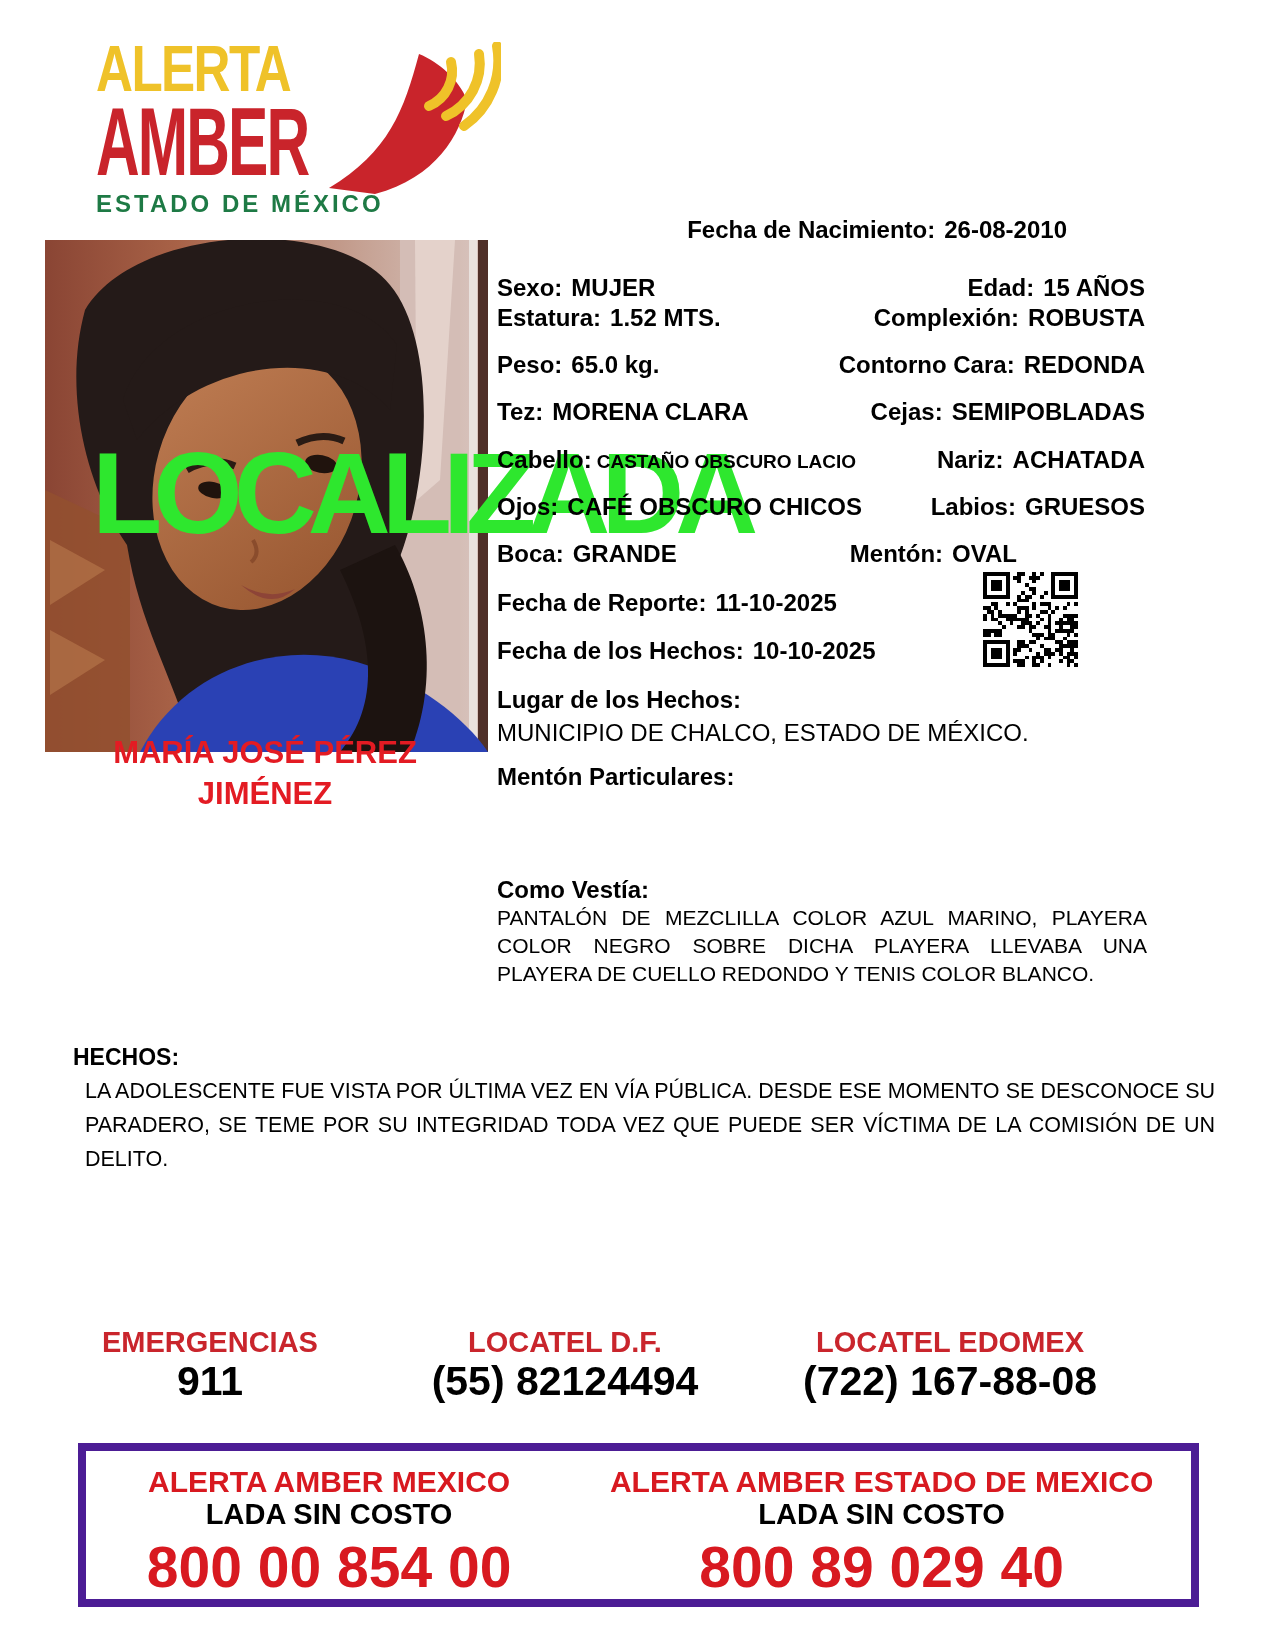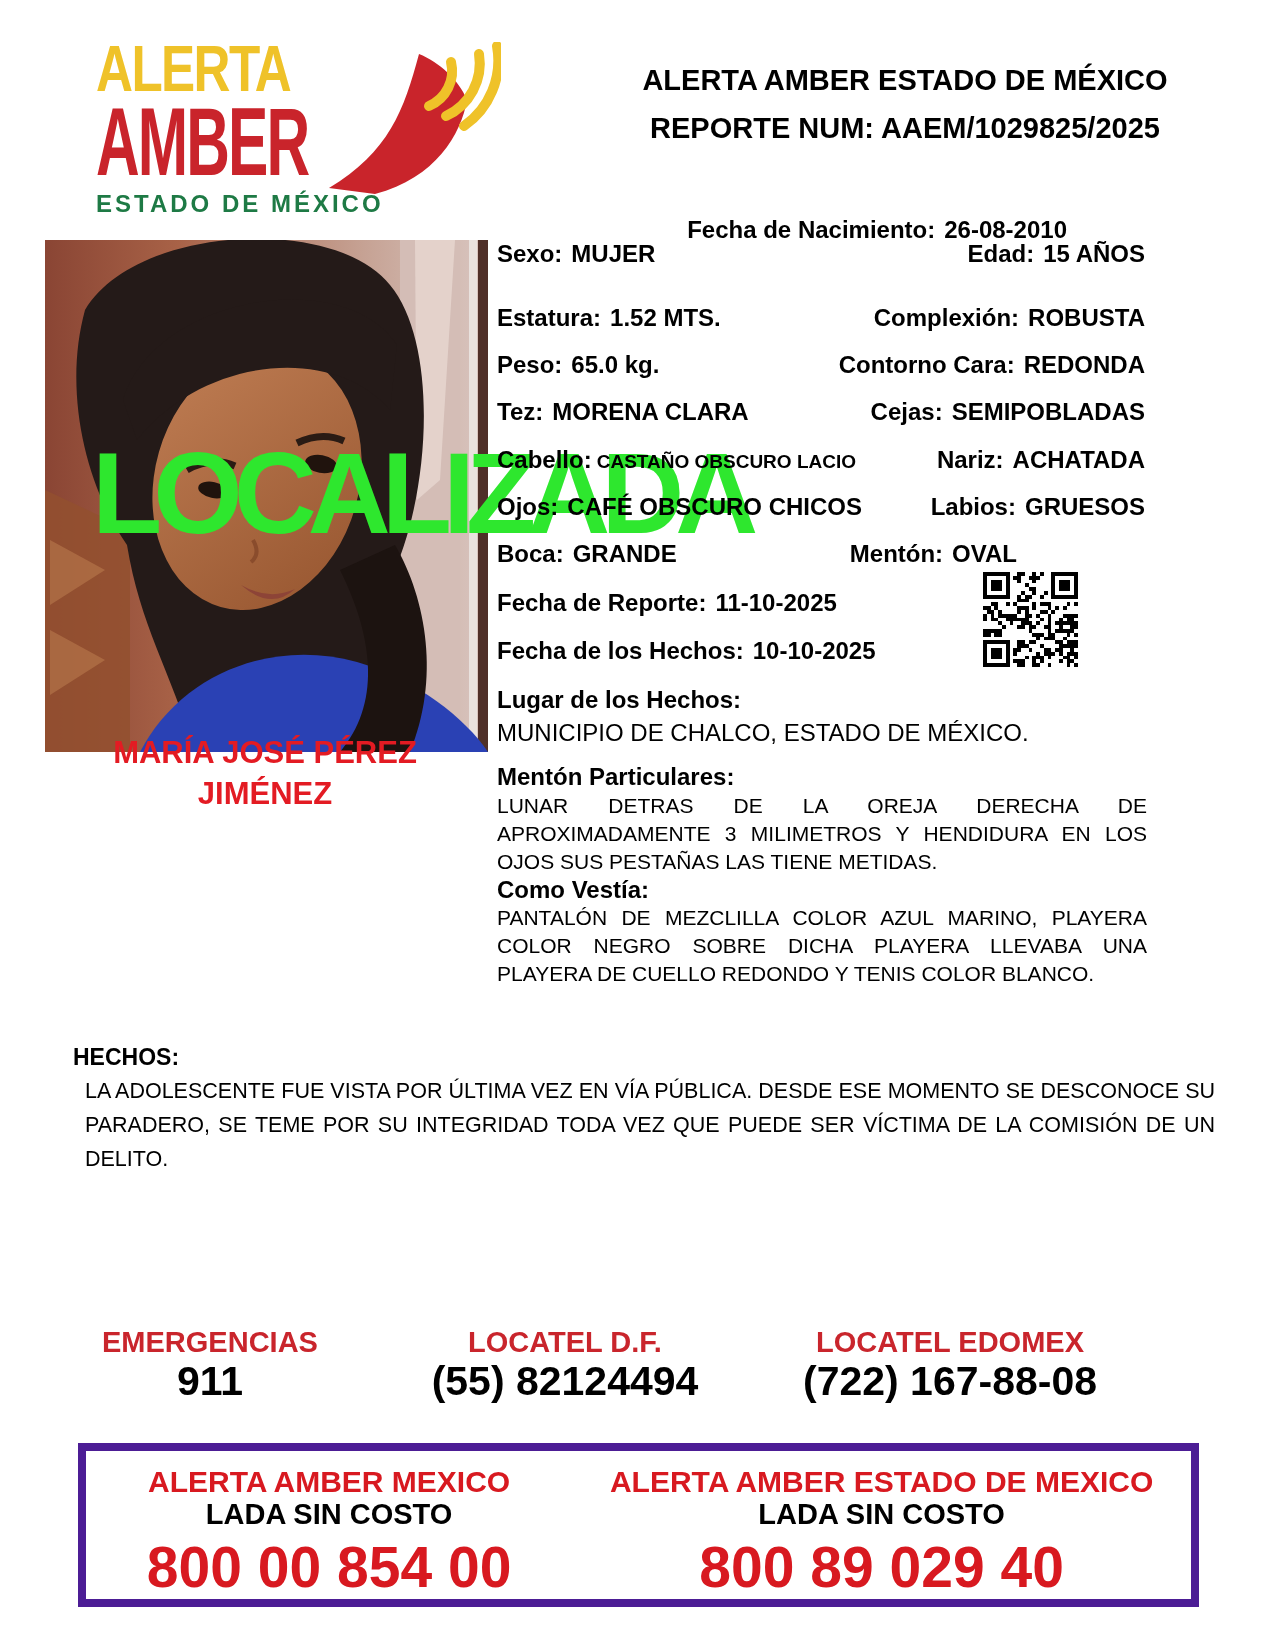--- a/index.html
+++ b/index.html
@@ -84,24 +84,20 @@
     <svg class="logo-swoosh" viewBox="0 0 200 180">
       <path d="M118,12 C103,68 88,110 28,146 L74,152 C135,136 160,92 166,58 C158,38 138,20 118,12 Z" fill="#c9242b"></path>
       <g fill="none" stroke="#efc229" stroke-width="10" stroke-linecap="round">
         <path d="M128,64 a38,38 0 0 0 22,-44"></path>
         <path d="M145,74 a58,58 0 0 0 33,-62"></path>
         <path d="M163,84 a80,80 0 0 0 33,-80"></path>
       </g>
     </svg>
   </div>
 
-  <div class="hdr">
-    <div>ALERTA AMBER ESTADO DE MÉXICO</div>
-    <div>REPORTE NUM: AAEM/1029825/2025</div>
-  </div>
 
   <div class="photo">
     <svg viewBox="0 0 443 512" preserveAspectRatio="none">
       <defs>
         <linearGradient id="bg" x1="0" y1="0" x2="1" y2="0">
           <stop offset="0" stop-color="#8a4534"></stop>
           <stop offset="0.3" stop-color="#a86247"></stop>
           <stop offset="0.72" stop-color="#c6a294"></stop>
           <stop offset="1" stop-color="#d9c6c0"></stop>
         </linearGradient>
@@ -135,21 +131,21 @@
   <div class="localizada">LOCALIZADA</div>
 
   <div class="name">MARÍA JOSÉ PÉREZ JIMÉNEZ</div>
 
   <div class="frow" style="top:216px;justify-content:flex-end;padding-right:78px;box-sizing:border-box;">
     <span class="pair">
       <span class="flabel">Fecha de Nacimiento:</span><span class="fvalue">26-08-2010</span>
     </span>
   </div>
 
-  <div class="frow" style="top:240px;">
+  <div class="frow" style="top:274px;">
     <span class="pair">
       <span class="flabel">Sexo:</span><span class="fvalue">MUJER</span>
     </span>
     <span class="pair">
       <span class="flabel">Edad:</span><span class="fvalue">15 AÑOS</span>
     </span>
   </div>
 
   <div class="frow" style="top:304px;">
     <span class="pair">
@@ -418,21 +414,20 @@
         <rect x="17" y="24" width="1" height="1" fill="#000"></rect>
         <rect x="22" y="24" width="1" height="1" fill="#000"></rect>
         <rect x="24" y="24" width="1" height="1" fill="#000"></rect>
       </svg>
   </div>
 
   <div class="sect-title" style="top:686px;">Lugar de los Hechos:</div>
   <div class="sect-body" style="top:719px;text-align:left;font-size:24px;white-space:nowrap;">MUNICIPIO DE CHALCO, ESTADO DE MÉXICO.</div>
 
   <div class="sect-title" style="top:763px;">Mentón Particulares:</div>
-  <div class="sect-body" style="top:792px;">LUNAR DETRAS DE LA OREJA DERECHA DE APROXIMADAMENTE 3 MILIMETROS Y HENDIDURA EN LOS OJOS  SUS PESTAÑAS LAS TIENE METIDAS.</div>
 
   <div class="sect-title" style="top:876px;">Como Vestía:</div>
   <div class="sect-body" style="top:904px;">PANTALÓN DE MEZCLILLA COLOR AZUL MARINO, PLAYERA COLOR NEGRO SOBRE DICHA PLAYERA LLEVABA UNA PLAYERA DE CUELLO REDONDO Y TENIS  COLOR BLANCO.</div>
 
   <div class="hechos-title">HECHOS:</div>
   <div class="hechos-body">LA ADOLESCENTE FUE VISTA POR ÚLTIMA VEZ EN VÍA PÚBLICA. DESDE ESE MOMENTO SE DESCONOCE SU PARADERO, SE TEME POR SU INTEGRIDAD TODA VEZ QUE PUEDE SER VÍCTIMA DE LA COMISIÓN DE UN DELITO.</div>
 
   <div class="contact" style="left:60px;top:1326px;width:300px;">
     <div class="clabel">EMERGENCIAS</div>
     <div class="cnumber">911</div>

